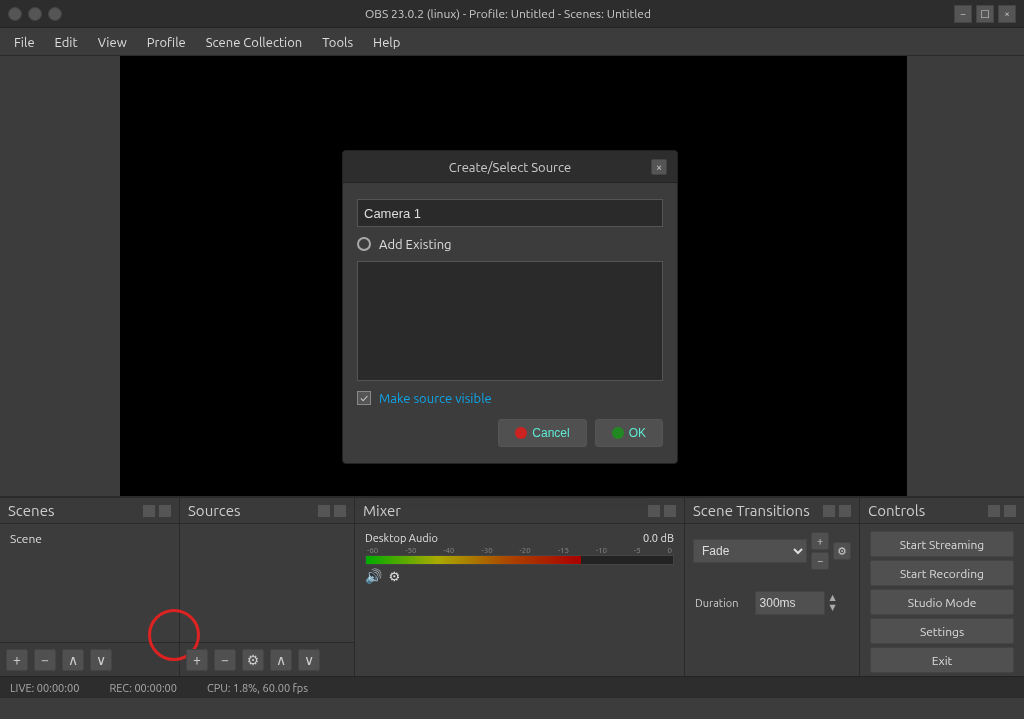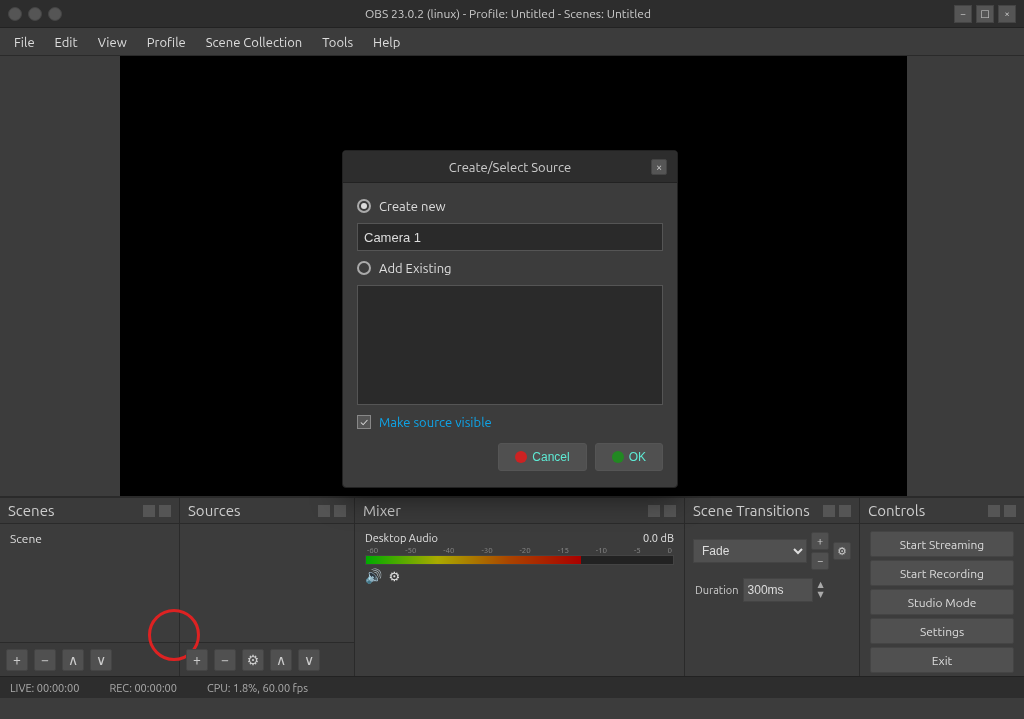--- a/index.html
+++ b/index.html
@@ -208,21 +208,22 @@
       border: 1px solid #444;
       color: #ddd;
       font-size: 12px;
       padding: 2px 4px;
       height: 24px;
     }
     .transitions-footer {
       display: flex;
       align-items: center;
       padding: 4px 6px;
-      gap: 4px;
+      gap: 16px;
+      margin-top: 13px;
     }
     .duration-input {
       background: #505050;
       border: 1px solid #444;
       color: #ddd;
       font-size: 12px;
       width: 70px;
       height: 24px;
       padding: 2px 4px;
     }
@@ -607,24 +608,20 @@
 
 <div id="modal">
   <div id="modal-titlebar">
     <div style="width:16px;"></div>
     <span id="modal-title">Create/Select Source</span>
     <div id="modal-close">×</div>
   </div>
   <div id="modal-body">
 
     
-    <div class="modal-radio-row">
-      <div class="modal-radio checked"></div>
-      <span class="modal-radio-label">Create new</span>
-    </div>
 
     
     <input type="text" class="modal-text-input" value="Camera 1" style="">
 
     
     <div class="modal-radio-row">
       <div class="modal-radio"></div>
       <span class="modal-radio-label">Add Existing</span>
     </div>
 

